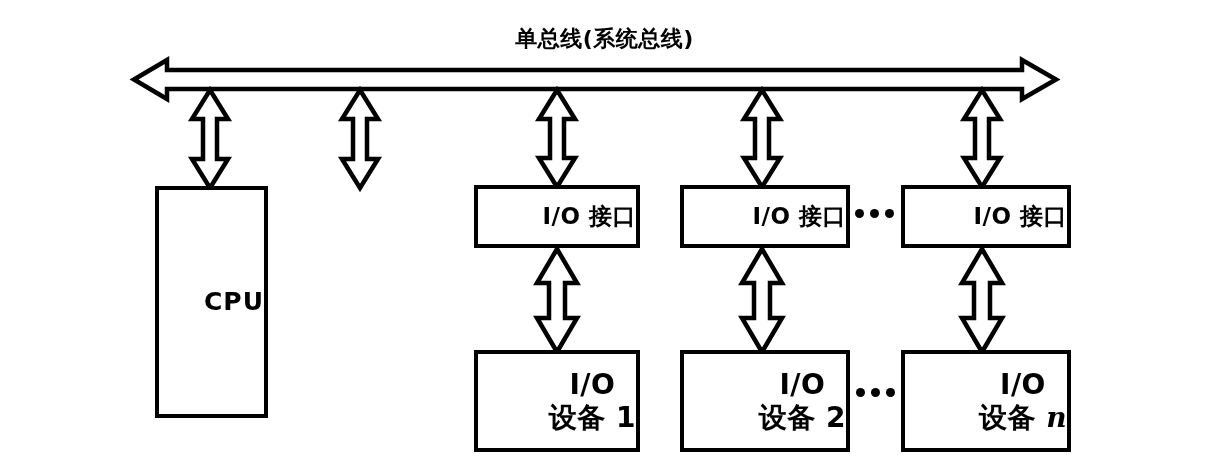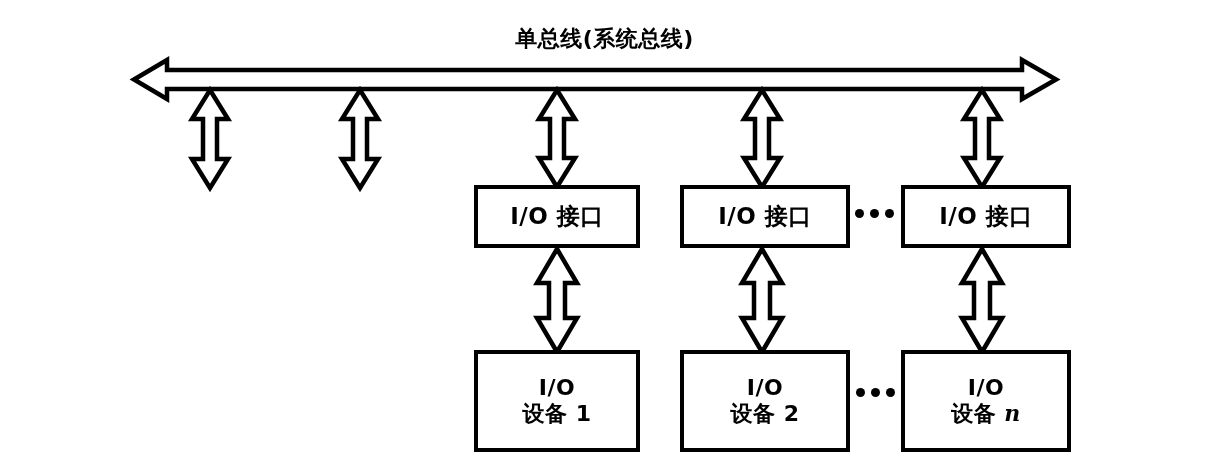--- a/index.html
+++ b/index.html
@@ -49,32 +49,32 @@
     stroke-linejoin: miter;
   }
   
   .node-box {
     position: absolute;
     box-sizing: border-box;
     background: #ffffff;
     border: 4px solid #000000;
     display: flex;
     align-items: center;
-    justify-content: center;
+    justify-content: flex-end;
     text-align: center;
   }
   .node-label {
     font-family: "DejaVu Sans", "Liberation Sans", sans-serif;
     font-weight: bold;
     line-height: 1.18;
     white-space: pre-line;
   }
   .tall-box .node-label { font-size: 25px; letter-spacing: 1px; }
   .iface-box .node-label { font-size: 23px; letter-spacing: 0.5px; }
-  .device-box .node-label { font-size: 22px; letter-spacing: 0.5px; }
+  .device-box .node-label { font-size: 28px; letter-spacing: 0.5px; }
   .device-box .node-label .idx-italic {
     font-family: "DejaVu Serif", "Liberation Serif", serif;
     font-style: italic;
     font-weight: bold;
   }
   
   .ellipsis {
     position: absolute;
     display: flex;
     align-items: center;
@@ -109,20 +109,23 @@
 
     <polygon class="stroke-shape" points="982,90 1000,119 989,119 989,158 1000,158 982,187 964,158 975,158 975,119 964,119"></polygon>
 
     <polygon class="stroke-shape" points="557,249 577,283 565,283 565,318 577,318 557,352 537,318 549,318 549,283 537,283"></polygon>
 
     <polygon class="stroke-shape" points="762,249 782,283 770,283 770,318 782,318 762,352 742,318 754,318 754,283 742,283"></polygon>
 
     <polygon class="stroke-shape" points="982,249 1002,283 990,283 990,318 1002,318 982,352 962,318 974,318 974,283 962,283"></polygon>
   </svg>
 
+  <div class="node-box tall-box" style="left:155px; top:186px; width:113px; height:232px;">
+    <span class="node-label">CPU</span>
+  </div>
 
 
   <div class="node-box iface-box" style="left:474px; top:185px; width:166px; height:63px;">
     <span class="node-label">I/O 接口</span>
   </div>
 
   <div class="node-box iface-box" style="left:680px; top:185px; width:170px; height:63px;">
     <span class="node-label">I/O 接口</span>
   </div>
 

